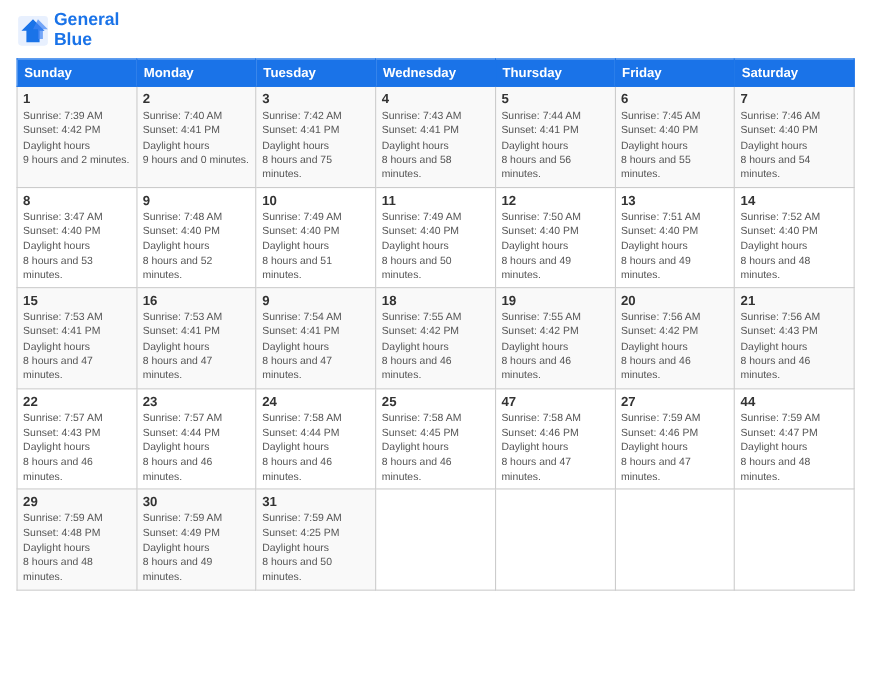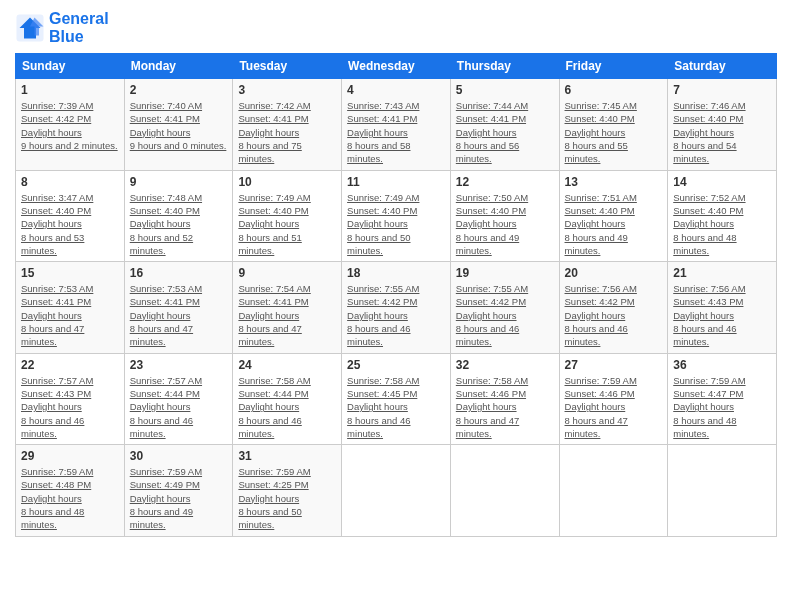--- a/index.html
+++ b/index.html
@@ -81,21 +81,20 @@
       font-size: 12px;
       font-weight: bold;
       color: #333;
       display: block;
       margin-bottom: 2px;
     }
     .day-info {
       color: #555;
       font-size: 9.5px;
       line-height: 1.4;
-      text-decoration: underline;
     }
     .empty-cell {
       background: #fff !important;
     }
   </style>
 </head>
 <body>
 
 <div class="page">
   <div class="header">
@@ -355,39 +354,39 @@
           <td>
         <span class="day-num">25</span>
         <div class="day-info">
           <span>Sunrise: 7:58 AM</span><br>
           <span>Sunset: 4:45 PM</span><br>
           <span>Daylight hours</span><br>
           <span>8 hours and 46 minutes.</span>
         </div>
           </td>
           <td>
-        <span class="day-num">32</span>
+        <span class="day-num">47</span>
         <div class="day-info">
           <span>Sunrise: 7:58 AM</span><br>
           <span>Sunset: 4:46 PM</span><br>
           <span>Daylight hours</span><br>
           <span>8 hours and 47 minutes.</span>
         </div>
           </td>
           <td>
         <span class="day-num">27</span>
         <div class="day-info">
           <span>Sunrise: 7:59 AM</span><br>
           <span>Sunset: 4:46 PM</span><br>
           <span>Daylight hours</span><br>
           <span>8 hours and 47 minutes.</span>
         </div>
           </td>
           <td>
-        <span class="day-num">36</span>
+        <span class="day-num">44</span>
         <div class="day-info">
           <span>Sunrise: 7:59 AM</span><br>
           <span>Sunset: 4:47 PM</span><br>
           <span>Daylight hours</span><br>
           <span>8 hours and 48 minutes.</span>
         </div>
           </td>
         </tr>
         <tr>
           <td>

